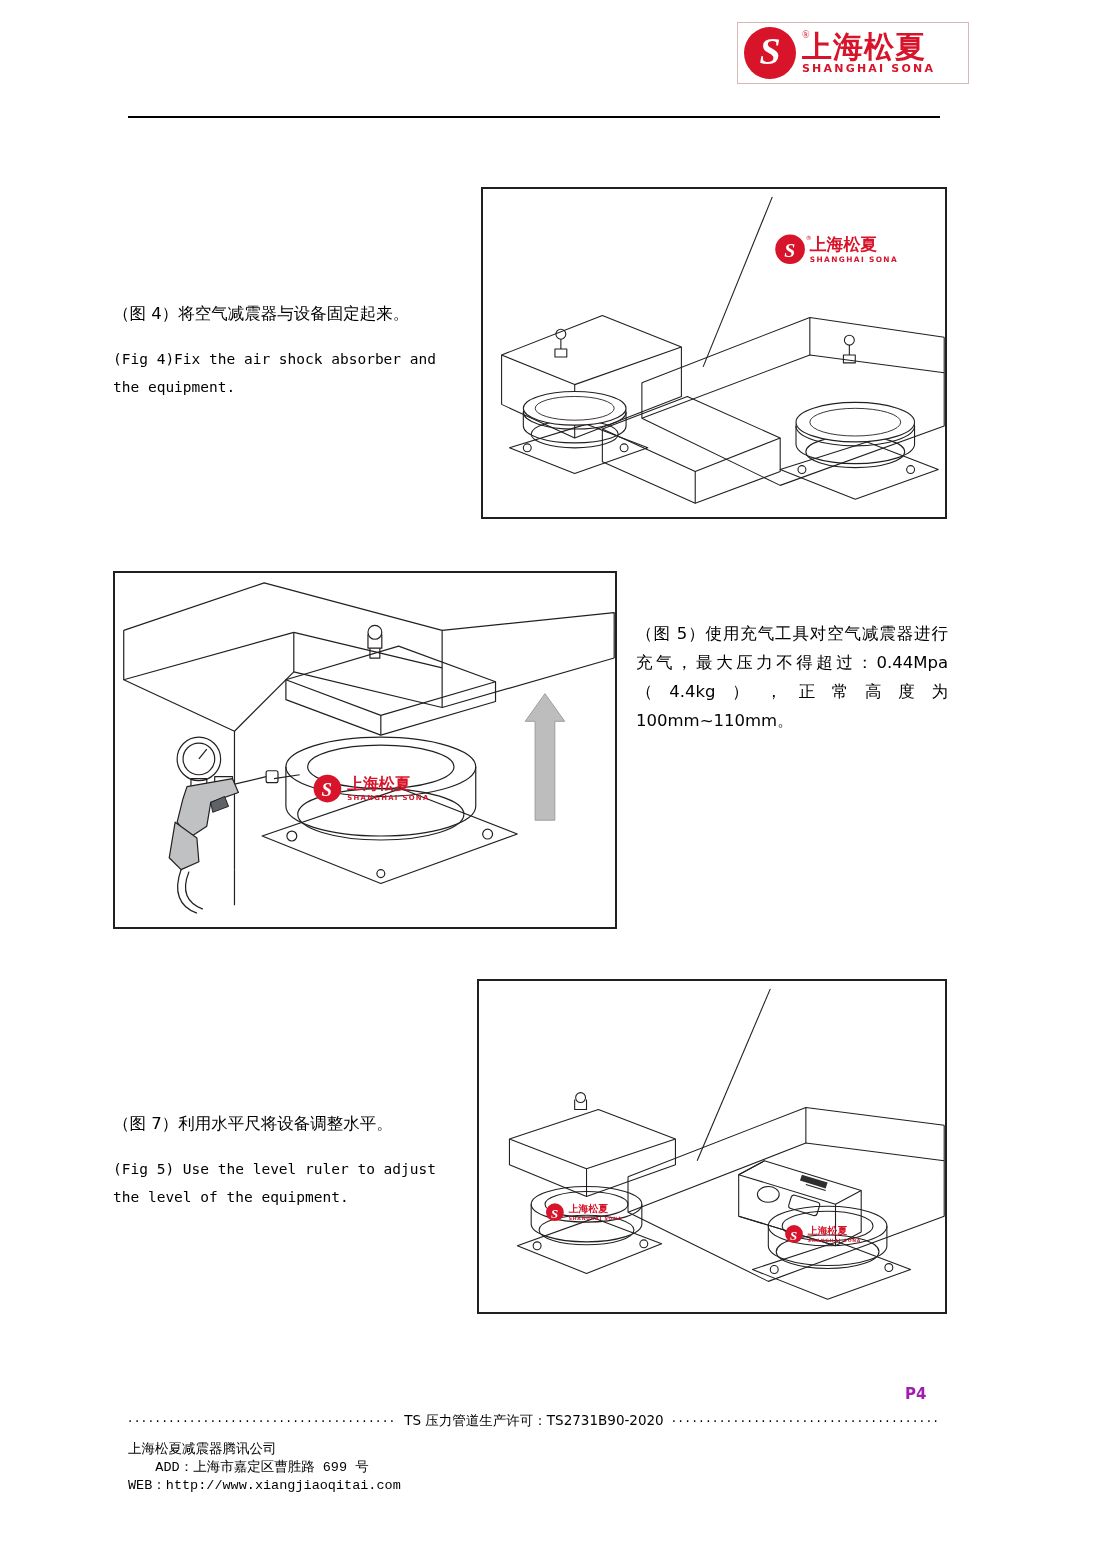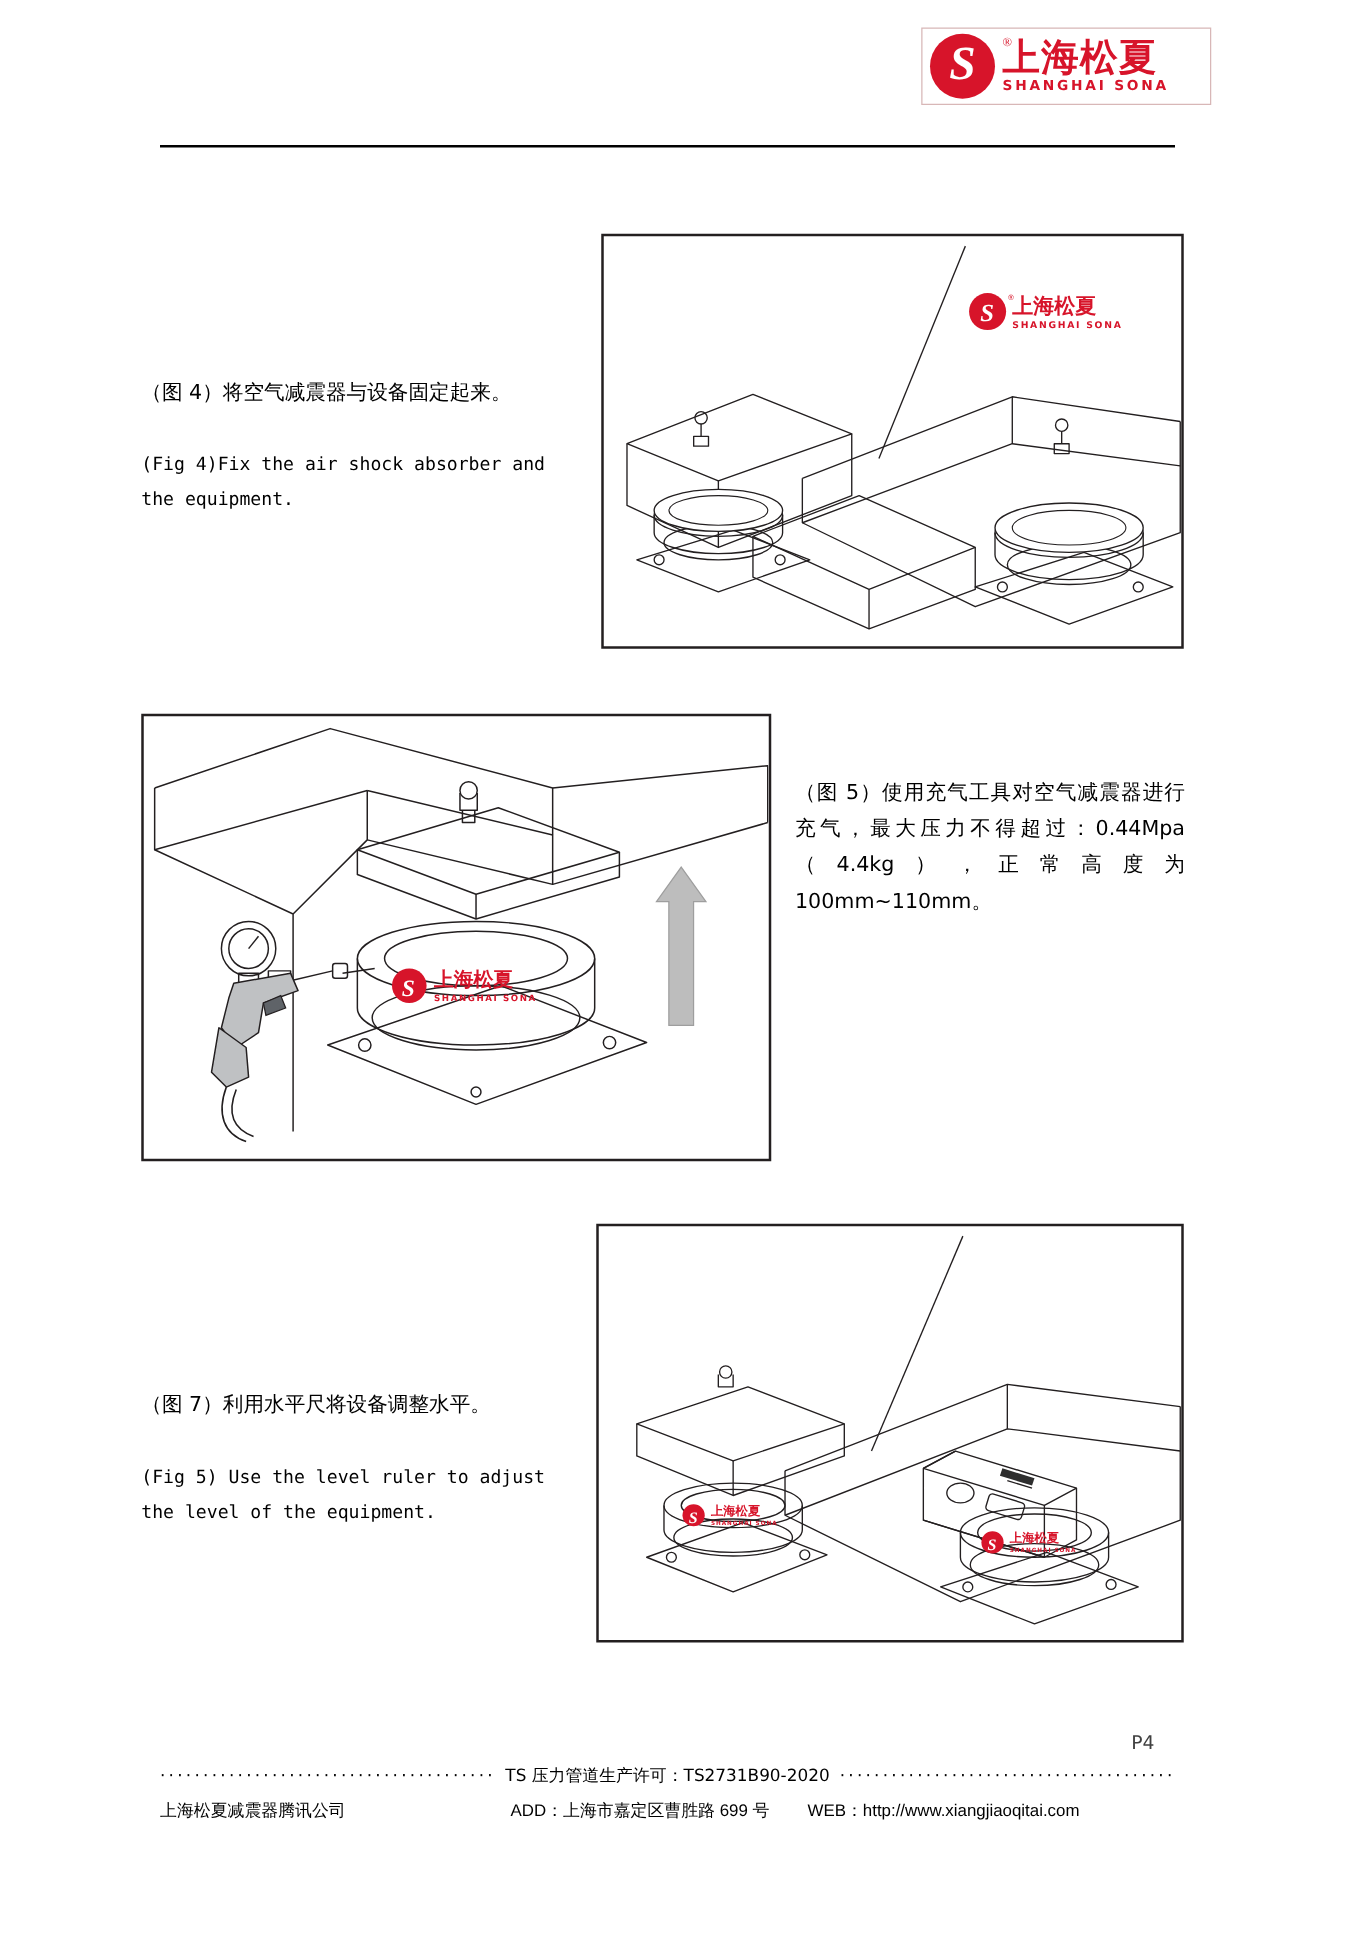--- a/index.html
+++ b/index.html
@@ -113,35 +113,36 @@
     font-size: 16.5px;
     line-height: 1.75;
     color: #000;
     text-align: justify;
   }
   .cap-en {
     font-family: "DejaVu Sans Mono", monospace;
     font-size: 14.5px;
     line-height: 1.95;
     color: #000;
-    margin-top: 29px;
+    margin-top: 16px;
     letter-spacing: 0px;
   }
   #cap4 { left: 113px; top: 300px; width: 350px; }
   #cap5 { left: 636px; top: 620px; width: 312px; }
   #cap6 { left: 113px; top: 1110px; width: 352px; }
 
   
   .page-num {
     position: absolute;
     left: 905px;
     top: 1385px;
     font-family: "DejaVu Sans", sans-serif;
     font-size: 15px;
-    color: #404040;
+    color: #a21caf;
+    font-weight: bold;
   }
   .footer-line1 {
     position: absolute;
     left: 128px;
     top: 1412px;
     width: 812px;
     display: flex;
     align-items: center;
     justify-content: center;
     font-family: "DejaVu Sans", sans-serif;
@@ -159,24 +160,25 @@
   }
   .dots.left { text-align: right; margin-right: 8px; }
   .dots.right { text-align: left; margin-left: 8px; }
   .footer-line2 {
     position: absolute;
     left: 128px;
     top: 1440px;
     width: 812px;
     display: flex;
     align-items: baseline;
-    font-family: Liberation Sans, sans-serif;
+    font-family: Liberation Mono, monospace;
     font-size: 13.5px;
     color: #000;
     white-space: nowrap;
+    flex-direction: column;
   }
   .f2-company { width: 250px; }
   .f2-add { width: 268px; text-align: center; }
   .f2-web { flex: 1 1 auto; }
 </style>
 </head>
 <body>
 
 <div class="header-logo">
   <div class="logo-mark">

